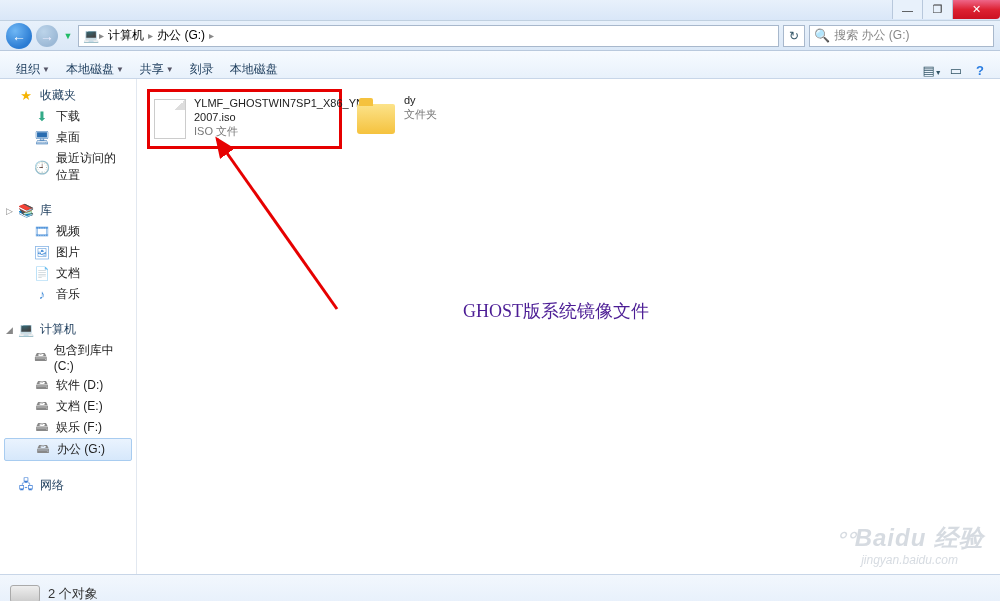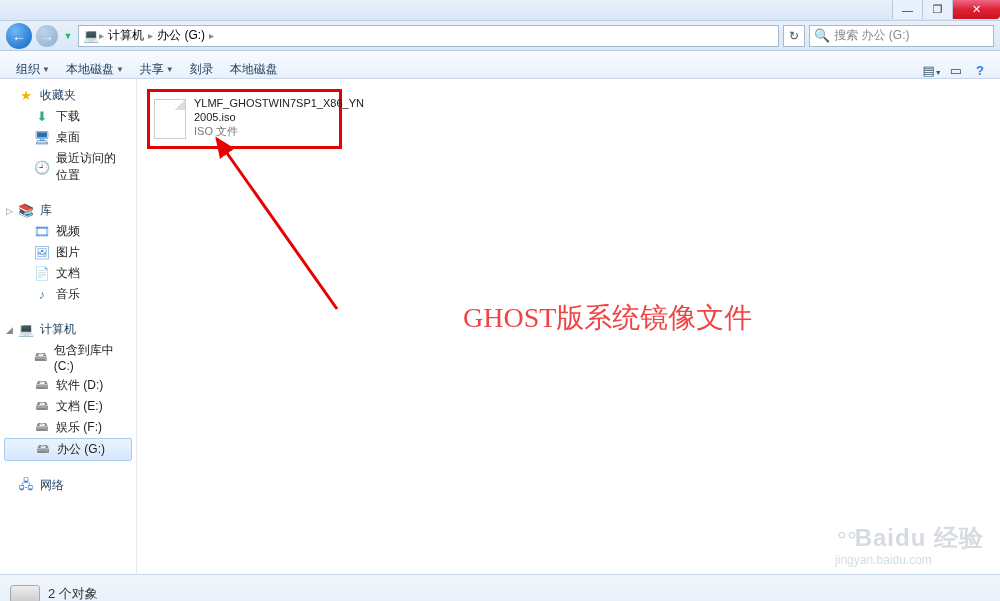--- a/index.html
+++ b/index.html
@@ -59,28 +59,28 @@
   .file-icon { width:40px; height:46px; display:flex; align-items:center; justify-content:center; }
   .iso-icon { width:32px; height:40px; border:1px solid #ccc; background:#fff; position:relative; }
   .iso-icon::before { content:""; position:absolute; top:0; right:0; width:10px; height:10px; background:linear-gradient(135deg,#fff 50%,#ddd 50%); }
   .folder-icon { width:38px; height:30px; background:linear-gradient(#fce38a,#f5c23e); border-radius:2px 2px 3px 3px; position:relative; margin-top:6px; }
   .folder-icon::before { content:""; position:absolute; top:-6px; left:2px; width:14px; height:8px; background:#f5c23e; border-radius:2px 2px 0 0; }
   .file-text { font-size:11px; line-height:14px; color:#222; }
   .file-text .sub { color:#777; }
 
   
   .annot-svg { position:absolute; left:0; top:0; pointer-events:none; }
-  .annot-text { position:absolute; left:326px; top:220px; color:#ef4444; font-family: "SimSun","宋体",serif; font-size:28px; }
+  .annot-text { position:absolute; left:326px; top:220px; color:#4c1d95; font-family: "SimSun","宋体",serif; font-size:18px; }
 
   
   .statusbar { height:38px; background:linear-gradient(#f2f7fd,#e4eefb); border-top:1px solid #c8d6e8; display:flex; align-items:center; padding:4px 10px; font-size:13px; color:#333; gap:8px; }
   .status-drive { width:30px; height:18px; background:linear-gradient(#eee,#ccc); border-radius:3px; border:1px solid #aaa; }
 
   
-  .watermark { position:absolute; right:16px; bottom:34px; text-align:left; color:rgba(180,190,200,0.55); font-size:12px; line-height:1.2; }
+  .watermark { position:absolute; right:16px; bottom:34px; text-align:center; color:rgba(180,190,200,0.55); font-size:12px; line-height:1.2;font-style:italic; }
   .watermark .big { font-size:24px; font-weight:bold; letter-spacing:1px; }
   .watermark .paw { font-size:22px; letter-spacing:-4px; vertical-align:4px; }
 </style>
 </head>
 <body>
 
 <div class="titlebar">
   <div class="win-btn min">—</div>
   <div class="win-btn max">❐</div>
   <div class="win-btn close">✕</div>
@@ -216,25 +216,34 @@
 
   <div class="content">
     <div class="file-row">
 
       <div class="file-item highlighted">
         <div class="file-icon">
             <div class="iso-icon"></div>
           </div>
         <div class="file-text">
           <div>YLMF_GHOSTWIN7SP1_X86_YN</div>
-          <div>2005.iso</div>
+          <div>2007.iso</div>
           <div class="sub">ISO 文件</div>
         </div>
       </div>
 
+      <div class="file-item">
+        <div class="file-icon">
+            <div class="folder-icon"></div>
+          </div>
+        <div class="file-text">
+          <div>dy</div>
+          <div class="sub">文件夹</div>
+        </div>
+      </div>
 
     </div>
 
     <svg class="annot-svg" width="860" height="500">
       <defs>
         <marker id="arrowhead" markerWidth="8" markerHeight="8" refX="6" refY="3" orient="auto">
           <polygon points="0 0, 7 3, 0 6" fill="#e60000"></polygon>
         </marker>
       </defs>
       <line x1="200" y1="230" x2="80" y2="60" stroke="#e60000" stroke-width="3" marker-end="url(#arrowhead)"></line>

